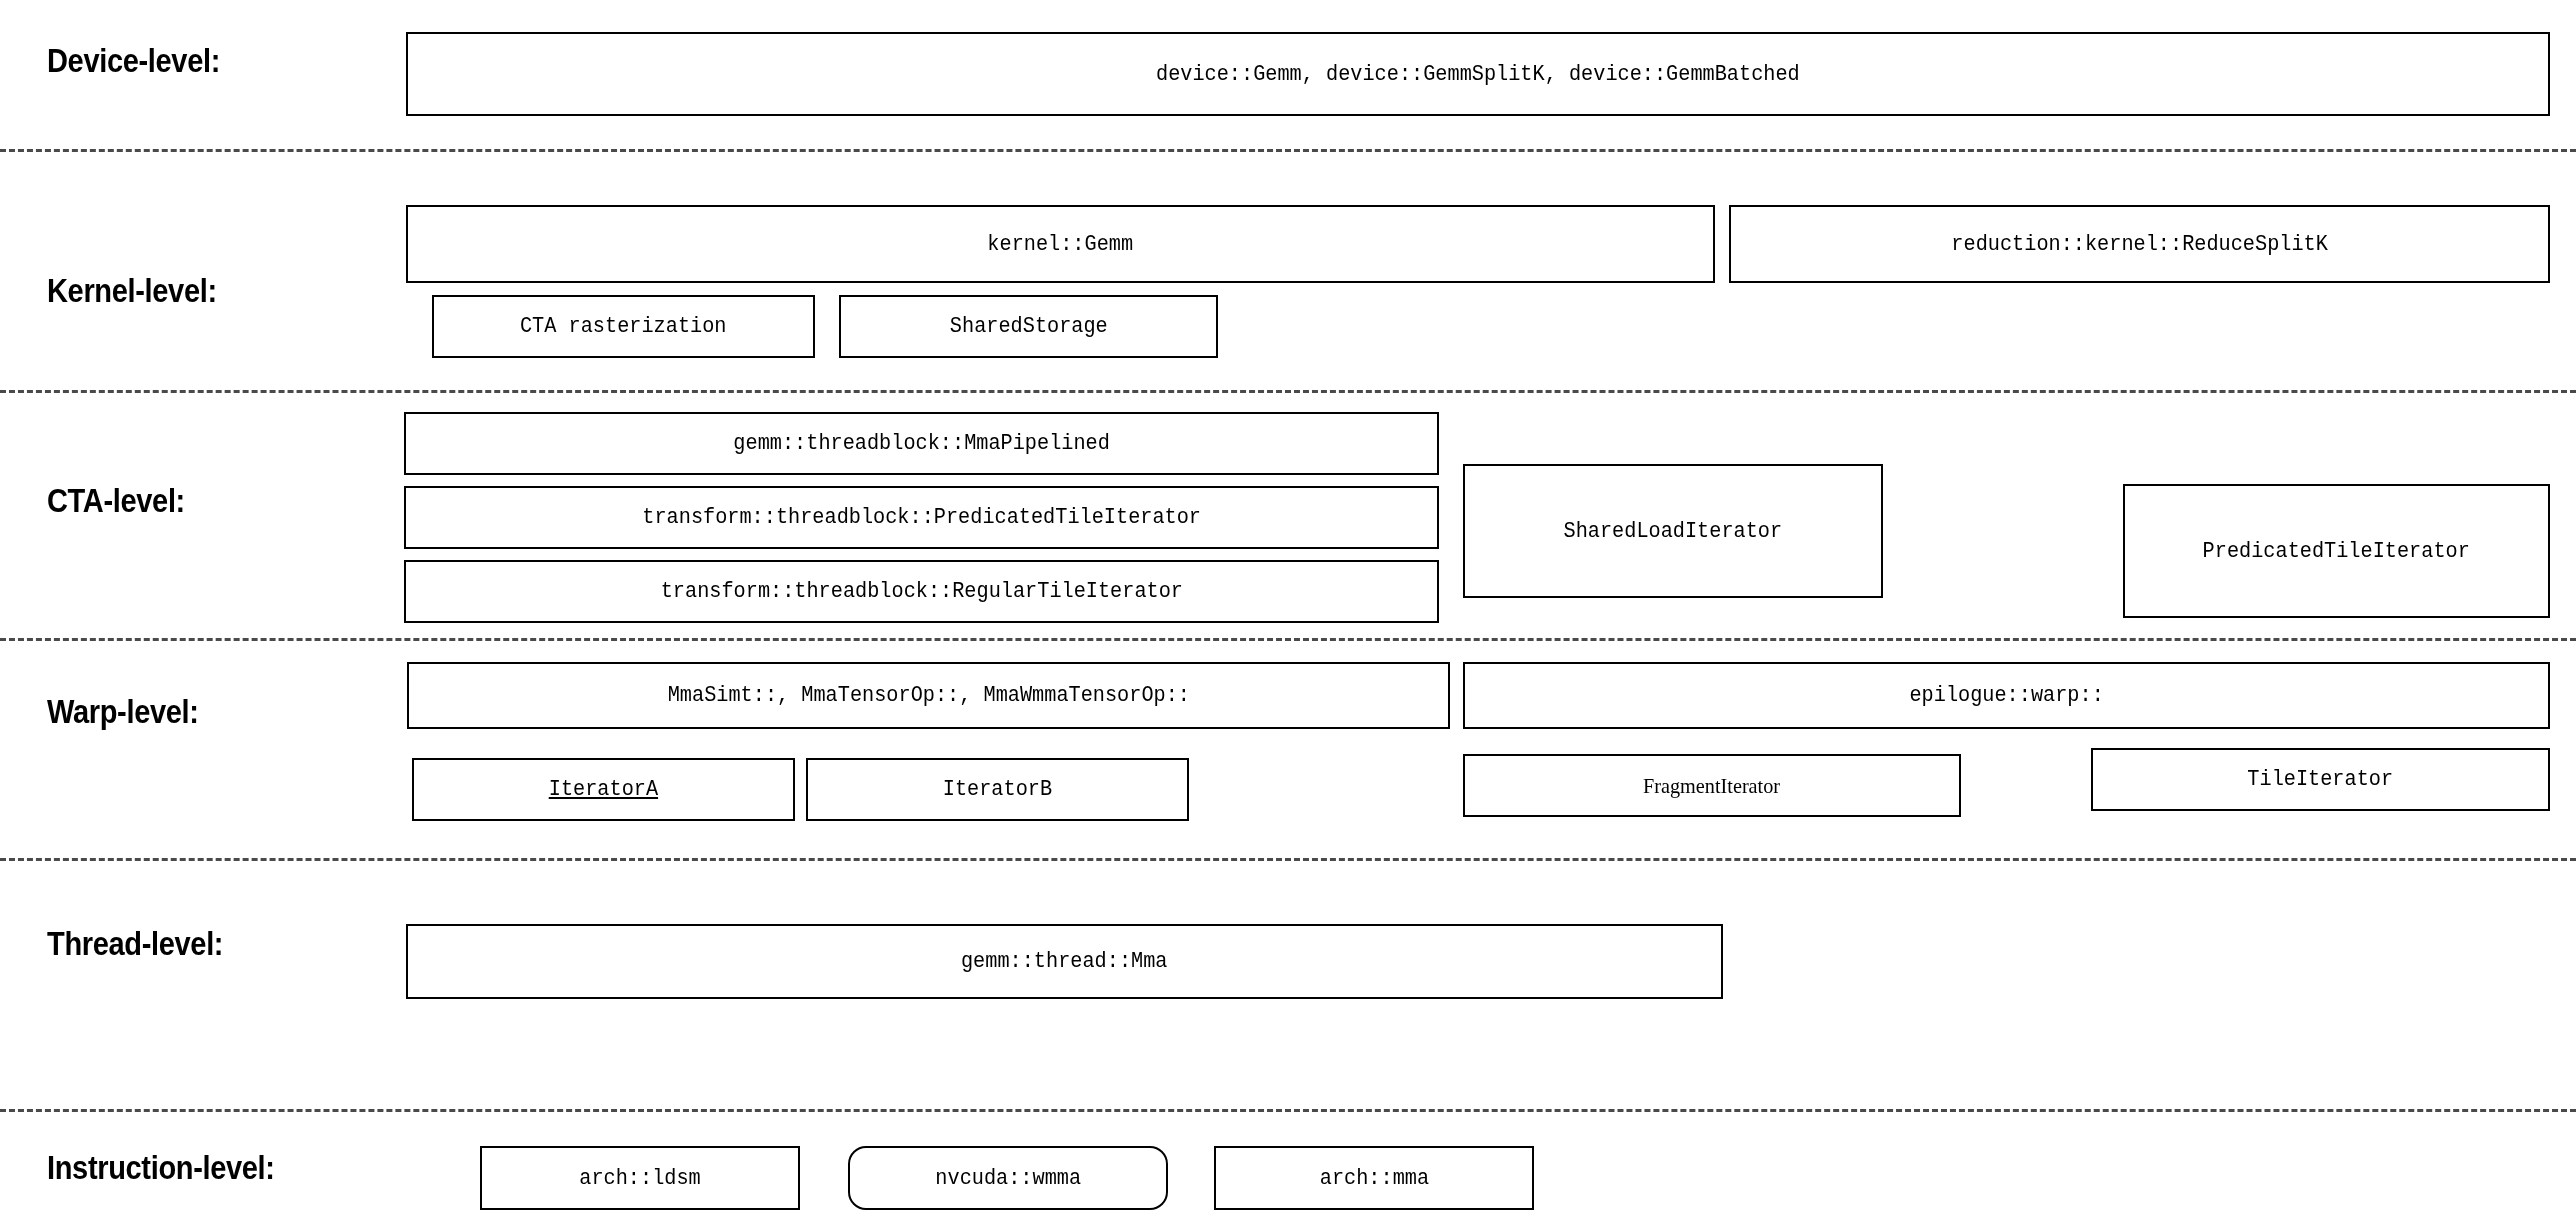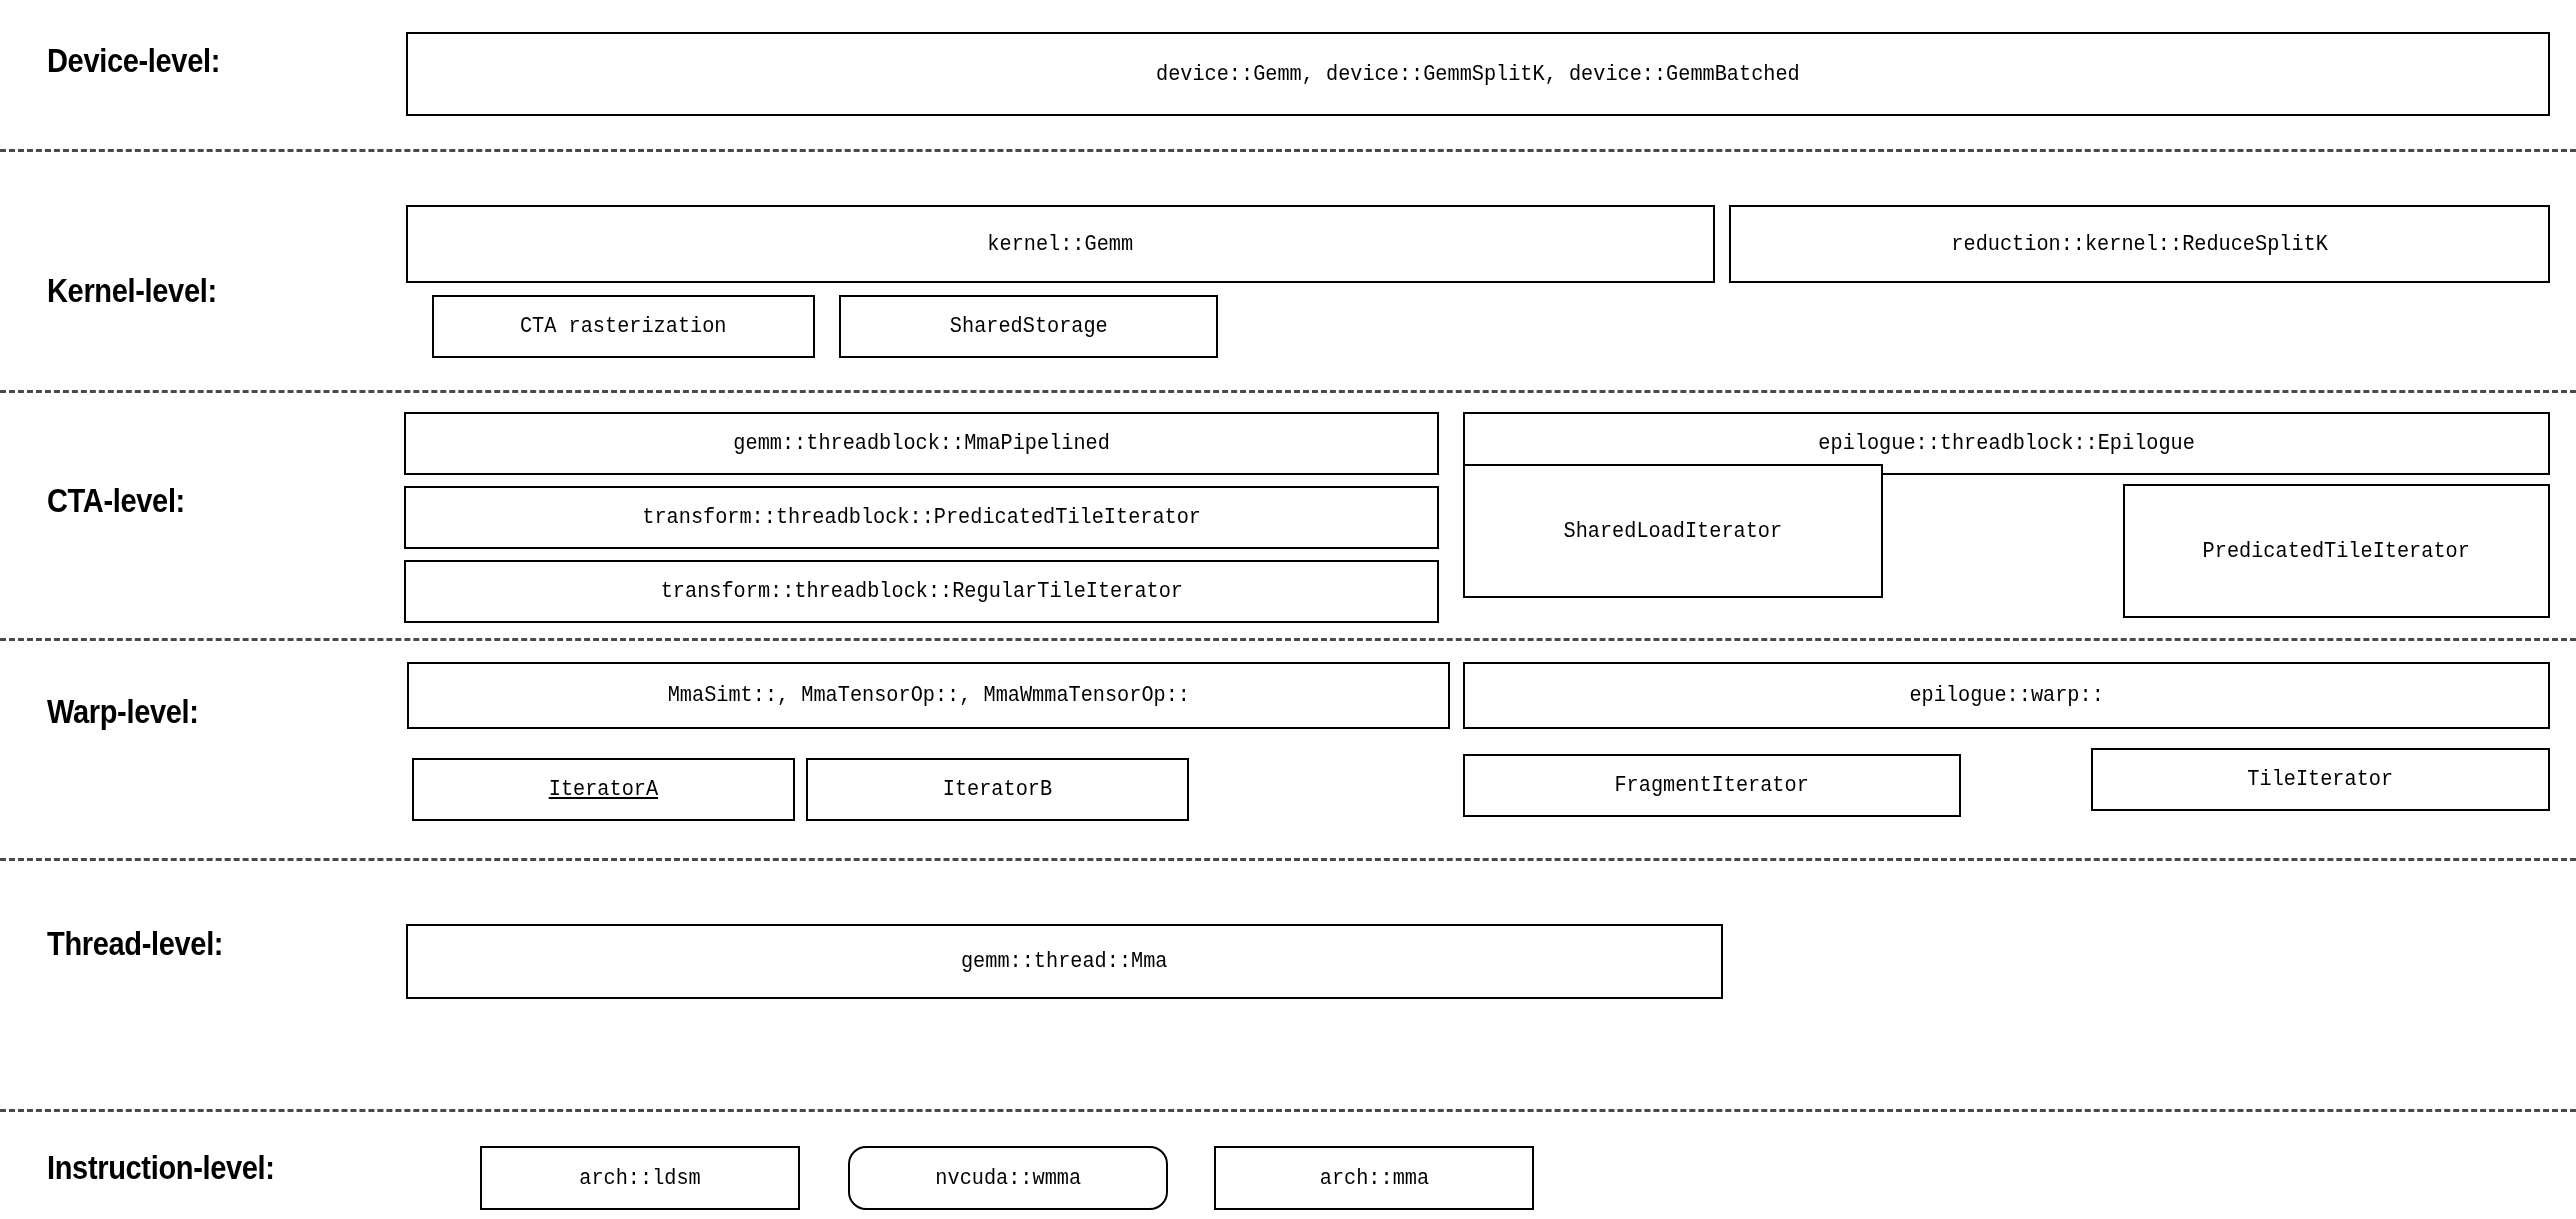--- a/index.html
+++ b/index.html
@@ -98,23 +98,20 @@
   </div>
 
   <div class="sep" style="top:390px;"></div>
 
   <div class="level-label" style="left:47px; top:482px;">CTA-level:</div>
 
   <div class="box" style="left:404px; top:412px; width:1035px; height:63px;">
     <span class="txt">gemm::threadblock::MmaPipelined</span>
   </div>
 
-  <div class="box" style="left:1463px; top:412px; width:1087px; height:63px;">
-    <span class="txt">epilogue::threadblock::Epilogue</span>
-  </div>
 
   <div class="box" style="left:404px; top:486px; width:1035px; height:63px;">
     <span class="txt">transform::threadblock::PredicatedTileIterator</span>
   </div>
 
   <div class="box" style="left:1463px; top:464px; width:420px; height:134px;">
     <span class="txt">SharedLoadIterator</span>
   </div>
 
 
@@ -139,21 +136,21 @@
   </div>
 
   <div class="box" style="left:412px; top:758px; width:383px; height:63px;text-decoration:underline;">
     <span class="txt">IteratorA</span>
   </div>
 
   <div class="box" style="left:806px; top:758px; width:383px; height:63px;">
     <span class="txt">IteratorB</span>
   </div>
 
-  <div class="box" style="left:1463px; top:754px; width:498px; height:63px;">
+  <div class="box" style="left:1463px; top:754px; width:498px; height:63px;font-family:Liberation Serif, serif;">
     <span class="txt">FragmentIterator</span>
   </div>
 
   <div class="box" style="left:2091px; top:748px; width:459px; height:63px;">
     <span class="txt">TileIterator</span>
   </div>
 
   <div class="sep" style="top:858px;"></div>
 
   <div class="level-label" style="left:47px; top:925px;">Thread-level:</div>

